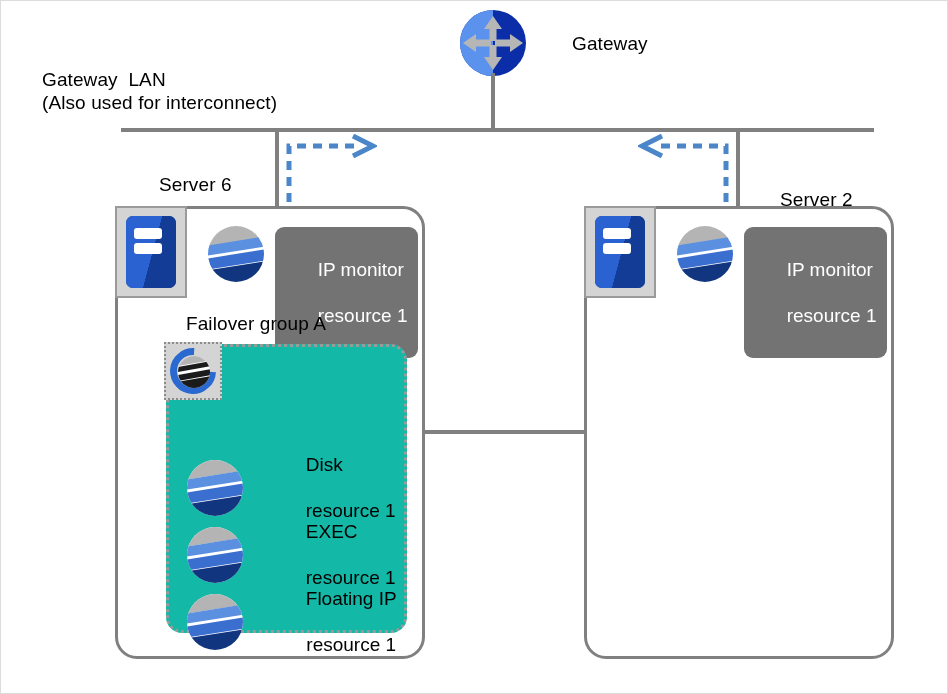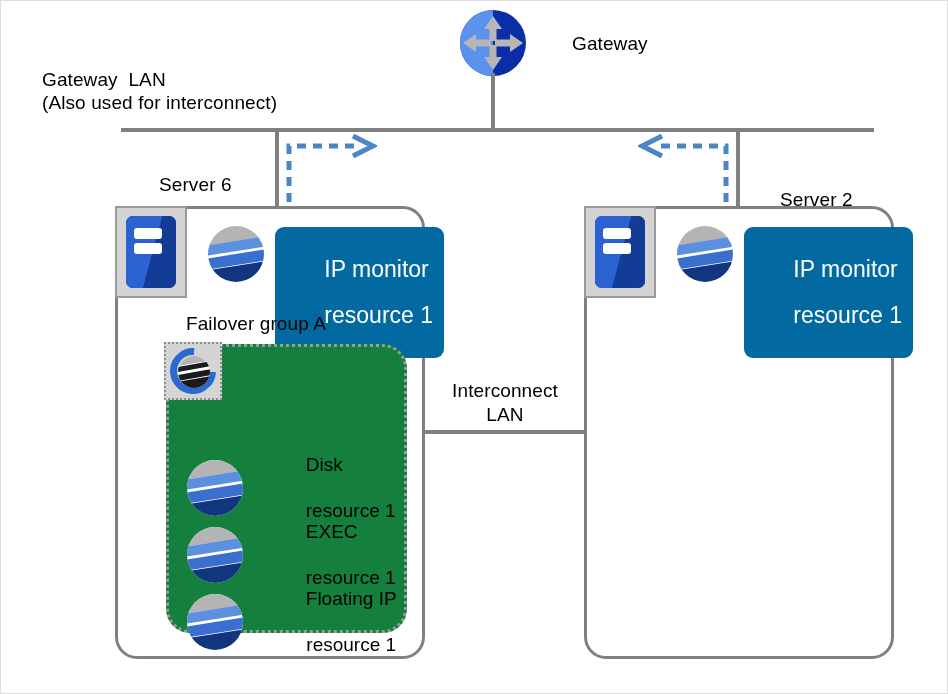--- a/index.html
+++ b/index.html
@@ -39,23 +39,23 @@
     box-sizing:border-box;
     border:3px solid #808080;
     border-radius:22px;
     background:#ffffff;
   }
 
   
   .fo-group{
     position:absolute;
     box-sizing:border-box;
-    background:#15803d;
+    background:#14b8a6;
     border:3px dotted #9a9a9a;
-    border-radius:24px;
+    border-radius:16px;
   }
 
   
   .srv-icon{
     position:absolute;
     box-sizing:border-box;
     width:72px;height:92px;
     background:#d4d4d4;
     border:2px solid #9a9a9a;
   }
@@ -136,24 +136,24 @@
   }
   .res-row .txt{
     margin-left:10px;
     color:#000000;
     font-size:19px;line-height:23px;white-space:pre;
   }
 
   
   .badge{
     position:absolute;
-    background:#0369a1;
+    background:#737373;
     color:#ffffff;
     border-radius:9px;
-    font-size:23px;line-height:23px;
+    font-size:19px;line-height:23px;
     padding:8px 11px;
     white-space:pre;
   }
 
   
   .arrow-svg{position:absolute;}
 </style>
 </head>
 <body>
 
@@ -190,22 +190,20 @@
   </svg>
 
   <svg class="arrow-svg" style="left:637px;top:133px;" width="96" height="70">
     <path d="M88 68 L88 12 L20 12" fill="none" stroke="#4a86c8" stroke-width="5" stroke-dasharray="9,7"></path>
     <path d="M24 2 L4 12 L24 22" fill="none" stroke="#4a86c8" stroke-width="5" stroke-linejoin="miter"></path>
   </svg>
 
   <div class="lbl" style="left:158px;top:172px;">Server 6</div>
   <div class="lbl" style="left:779px;top:180px;margin-top:7px;">Server 2</div>
 
-  <div class="lbl center" style="left:424px;top:378px;width:160px;">Interconnect</div>
-  <div class="lbl center" style="left:424px;top:402px;width:160px;">LAN</div>
   <div class="hline" style="left:423px;top:429px;width:162px;"></div>
 
   <div class="server-box" style="left:114px;top:205px;width:310px;height:453px;">
 
     <div class="srv-icon" style="left:-3px;top:-3px;">
       <div class="body">
         <div class="bar b1"></div>
         <div class="bar b2"></div>
       </div>
     </div>

